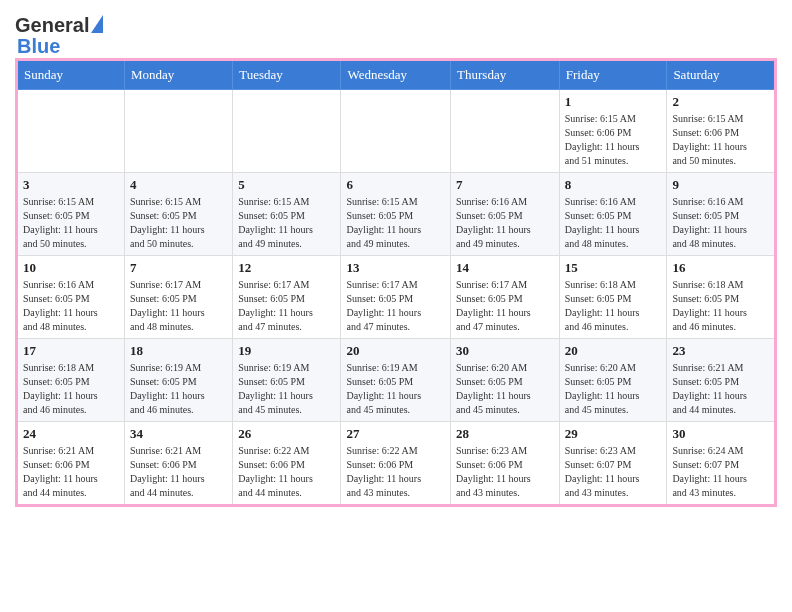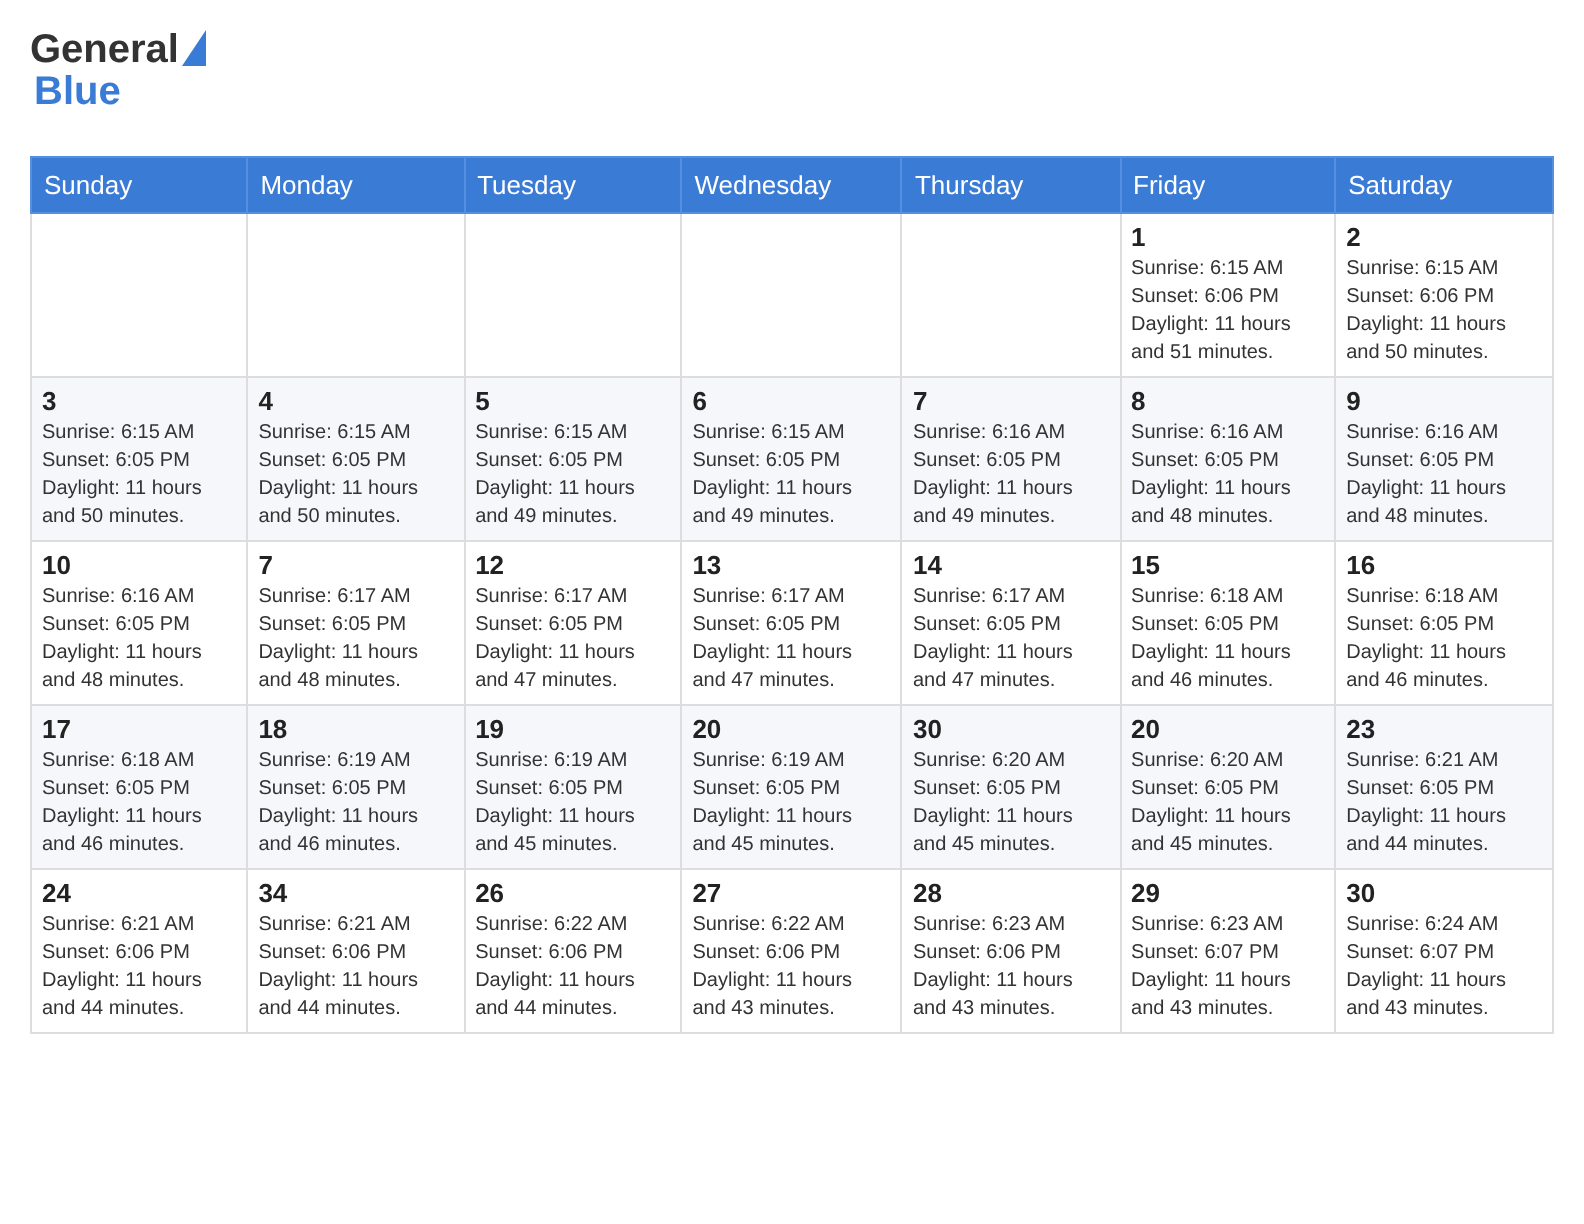--- a/index.html
+++ b/index.html
@@ -12,21 +12,21 @@
     }
     .page {
       width: 792px;
       background: #fff;
       padding: 10px 15px 15px 15px;
     }
     .header {
       display: flex;
       justify-content: space-between;
       align-items: flex-start;
-      margin-bottom: 20px;
+      margin-bottom: 0;
     }
     .logo {
       display: flex;
       flex-direction: column;
       align-items: flex-start;
       padding-top: 5px;
     }
     .logo-text {
       display: flex;
       align-items: center;
@@ -64,21 +64,22 @@
       line-height: 1.1;
     }
     .location {
       font-size: 16px;
       color: #555;
       margin-top: 2px;
     }
     .calendar {
       width: 100%;
       border-collapse: collapse;
-      border: 1px solid #f9a8d4;
+      border: 3px solid #f9a8d4;
+      font-family: Liberation Serif, serif;
     }
     .calendar th {
       background-color: #3a7bd5;
       color: #fff;
       text-align: left;
       padding: 6px 6px;
       font-size: 13px;
       font-weight: normal;
       border: 1px solid #5590e0;
     }

